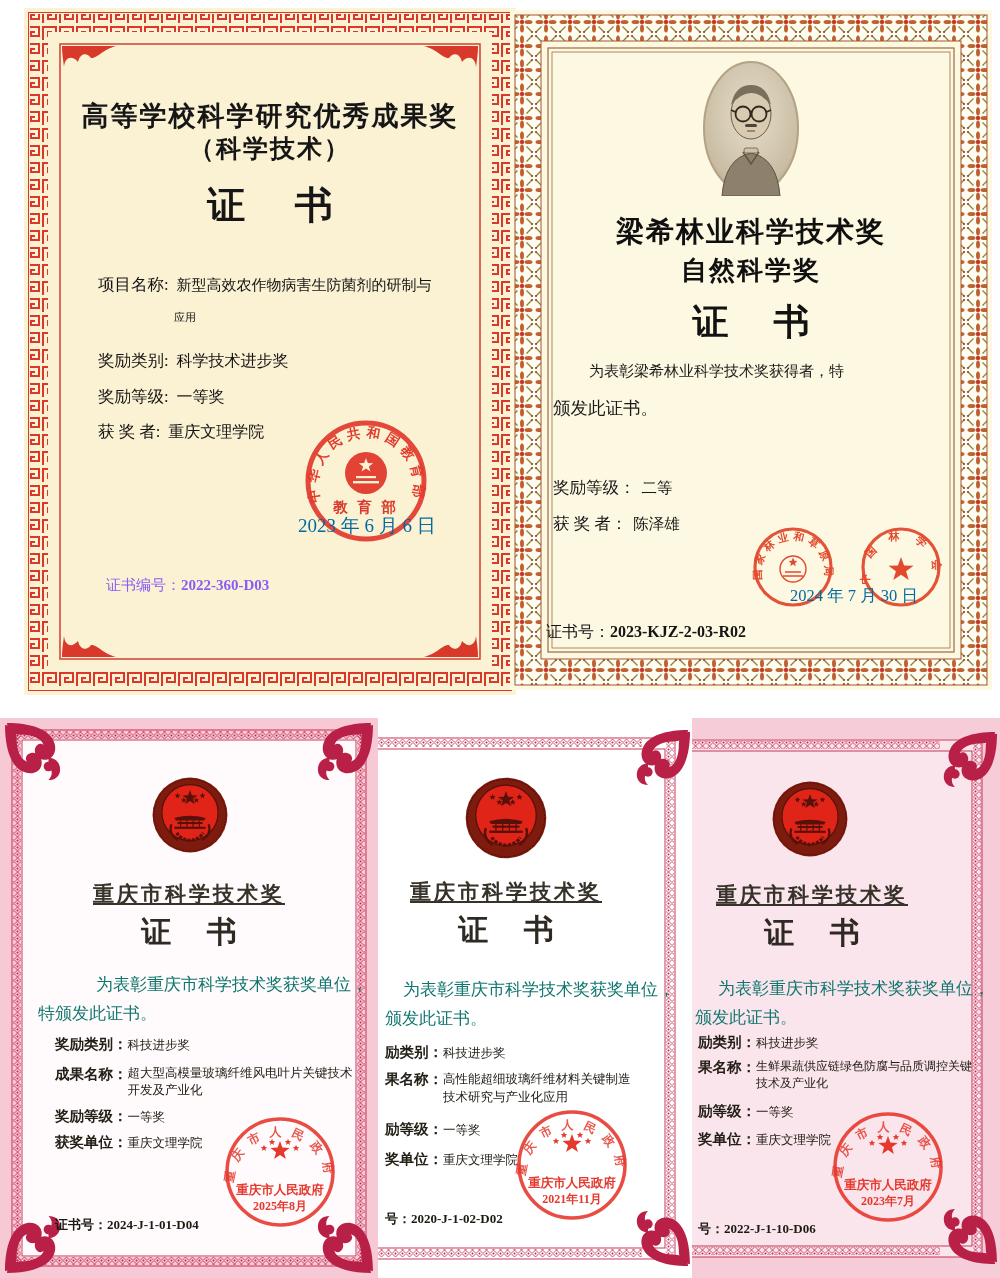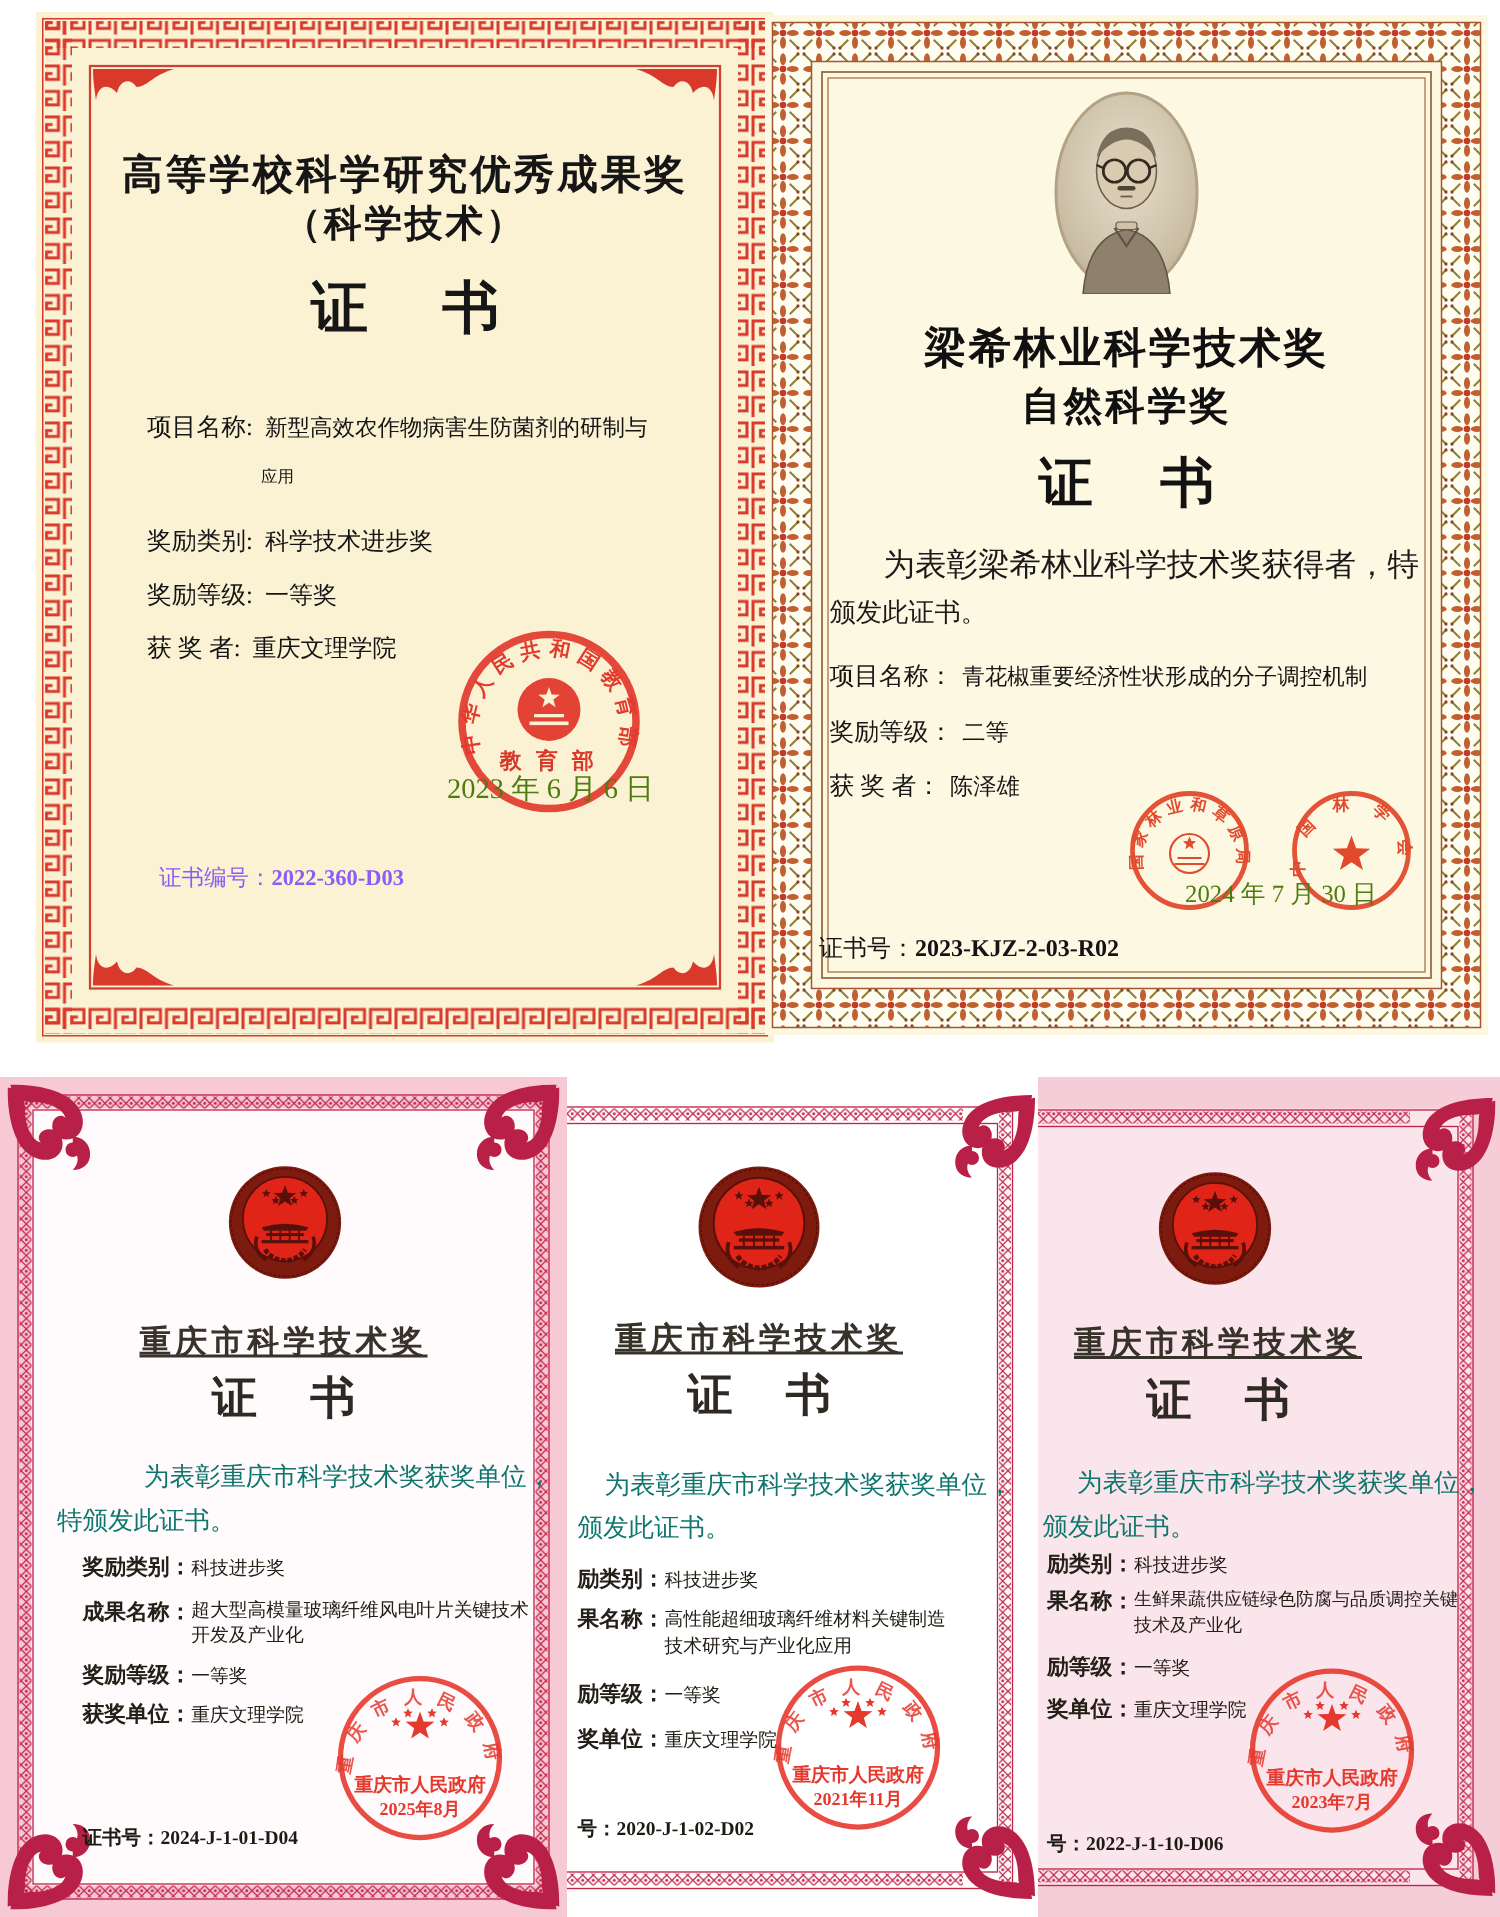--- a/index.html
+++ b/index.html
@@ -23,21 +23,21 @@
   
   .cq-title{font-family:"Liberation Sans",sans-serif;font-weight:700;color:#37332a;letter-spacing:3px;text-decoration:underline;}
   .cq-doc{font-family:"Liberation Serif",serif;font-weight:700;color:#2e2a23;}
   .cq-para{color:#0f766e;font-size:17px;white-space:nowrap;}
   .cq-fld{color:#242018;white-space:nowrap;}
   .cq-fld .lbl{font-weight:700;font-size:14.5px;}
   .cq-fld .val{font-size:12.5px;}
   .cq-no{color:#1d1a14;font-size:13px;font-weight:700;white-space:nowrap;}
   .para-ink{color:#1a1a1a;}
   svg{display:block;}
-  .sealdate{color:#4d7c0f;font-weight:400;white-space:nowrap;}
+  .sealdate{color:#0369a1;font-weight:400;white-space:nowrap;}
 </style>
 </head>
 <body>
 
 <svg width="0" height="0" style="position:absolute" aria-hidden="true">
   <defs>
     <pattern id="meander" width="17" height="17" patternUnits="userSpaceOnUse">
       <path d="M2,15 V2 H15 V11 H7 V7 H11" fill="none" stroke="#d8392b" stroke-width="2"></path>
     </pattern>
     <pattern id="floral" width="24" height="24" patternUnits="userSpaceOnUse">
@@ -167,25 +167,22 @@
       <path d="M29,45 Q33,25 49,25 Q65,25 69,45 Q59,33 49,33 Q39,33 29,45 Z" fill="#7a6e5c"></path>
       <circle cx="41" cy="54" r="7.5" fill="none" stroke="#32291f" stroke-width="1.8"></circle>
       <circle cx="57" cy="54" r="7.5" fill="none" stroke="#32291f" stroke-width="1.8"></circle>
       <path d="M48.5,54 H49.5 M33.5,52 L29,50 M64.5,52 L69,50" stroke="#32291f" stroke-width="1.6"></path>
       <rect x="43" y="64" width="12" height="3" rx="1.5" fill="#4f4335"></rect>
       <path d="M45,71 H53" stroke="#6b5d49" stroke-width="1.2"></path>
     </svg>
     <div class="abs ctr title sans" style="top:203px;font-size:28px">梁希林业科学技术奖</div>
     <div class="abs ctr title sans" style="top:243px;font-size:26px">自然科学奖</div>
     <div class="abs ctr title serif" style="top:288px;font-size:36px;letter-spacing:18px;text-indent:18px;color:#121212">证  书</div>
-    <div class="abs para-ink" style="left:43px;top:352px;width:398px;font-size:21px;text-indent:36px;white-space:nowrap">为表彰梁希林业科学技术奖获得者，特</div>
+    <div class="abs para-ink" style="left:43px;top:352px;width:398px;font-size:15px;text-indent:36px;white-space:nowrap">为表彰梁希林业科学技术奖获得者，特</div>
     <div class="abs para-ink" style="left:43px;top:386px;font-size:17.5px">颁发此证书。</div>
-    <div class="abs fld" style="left:43px;top:430px">
-      <span class="lbl">项目名称：</span><span class="val" style="font-size:15px">青花椒重要经济性状形成的分子调控机制</span>
-    </div>
     <div class="abs fld" style="left:43px;top:467px">
       <span class="lbl">奖励等级：</span><span class="val">二等</span>
     </div>
     <div class="abs fld" style="left:43px;top:503px">
       <span class="lbl">获 奖 者：</span><span class="val">陈泽雄</span>
     </div>
     <svg class="abs" style="left:241px;top:515px" width="84" height="84" viewBox="0 0 84 84">
       <circle cx="42" cy="42" r="38" fill="none" stroke="#e24a2e" stroke-width="3.2" opacity="0.95"></circle>
       <path id="arcF1" d="M11,55 A32,32 0 1 1 73,55" fill="none"></path>
       <text font-size="10.5" fill="#e24a2e" letter-spacing="4" font-weight="bold" font-family="Liberation Serif,serif">

